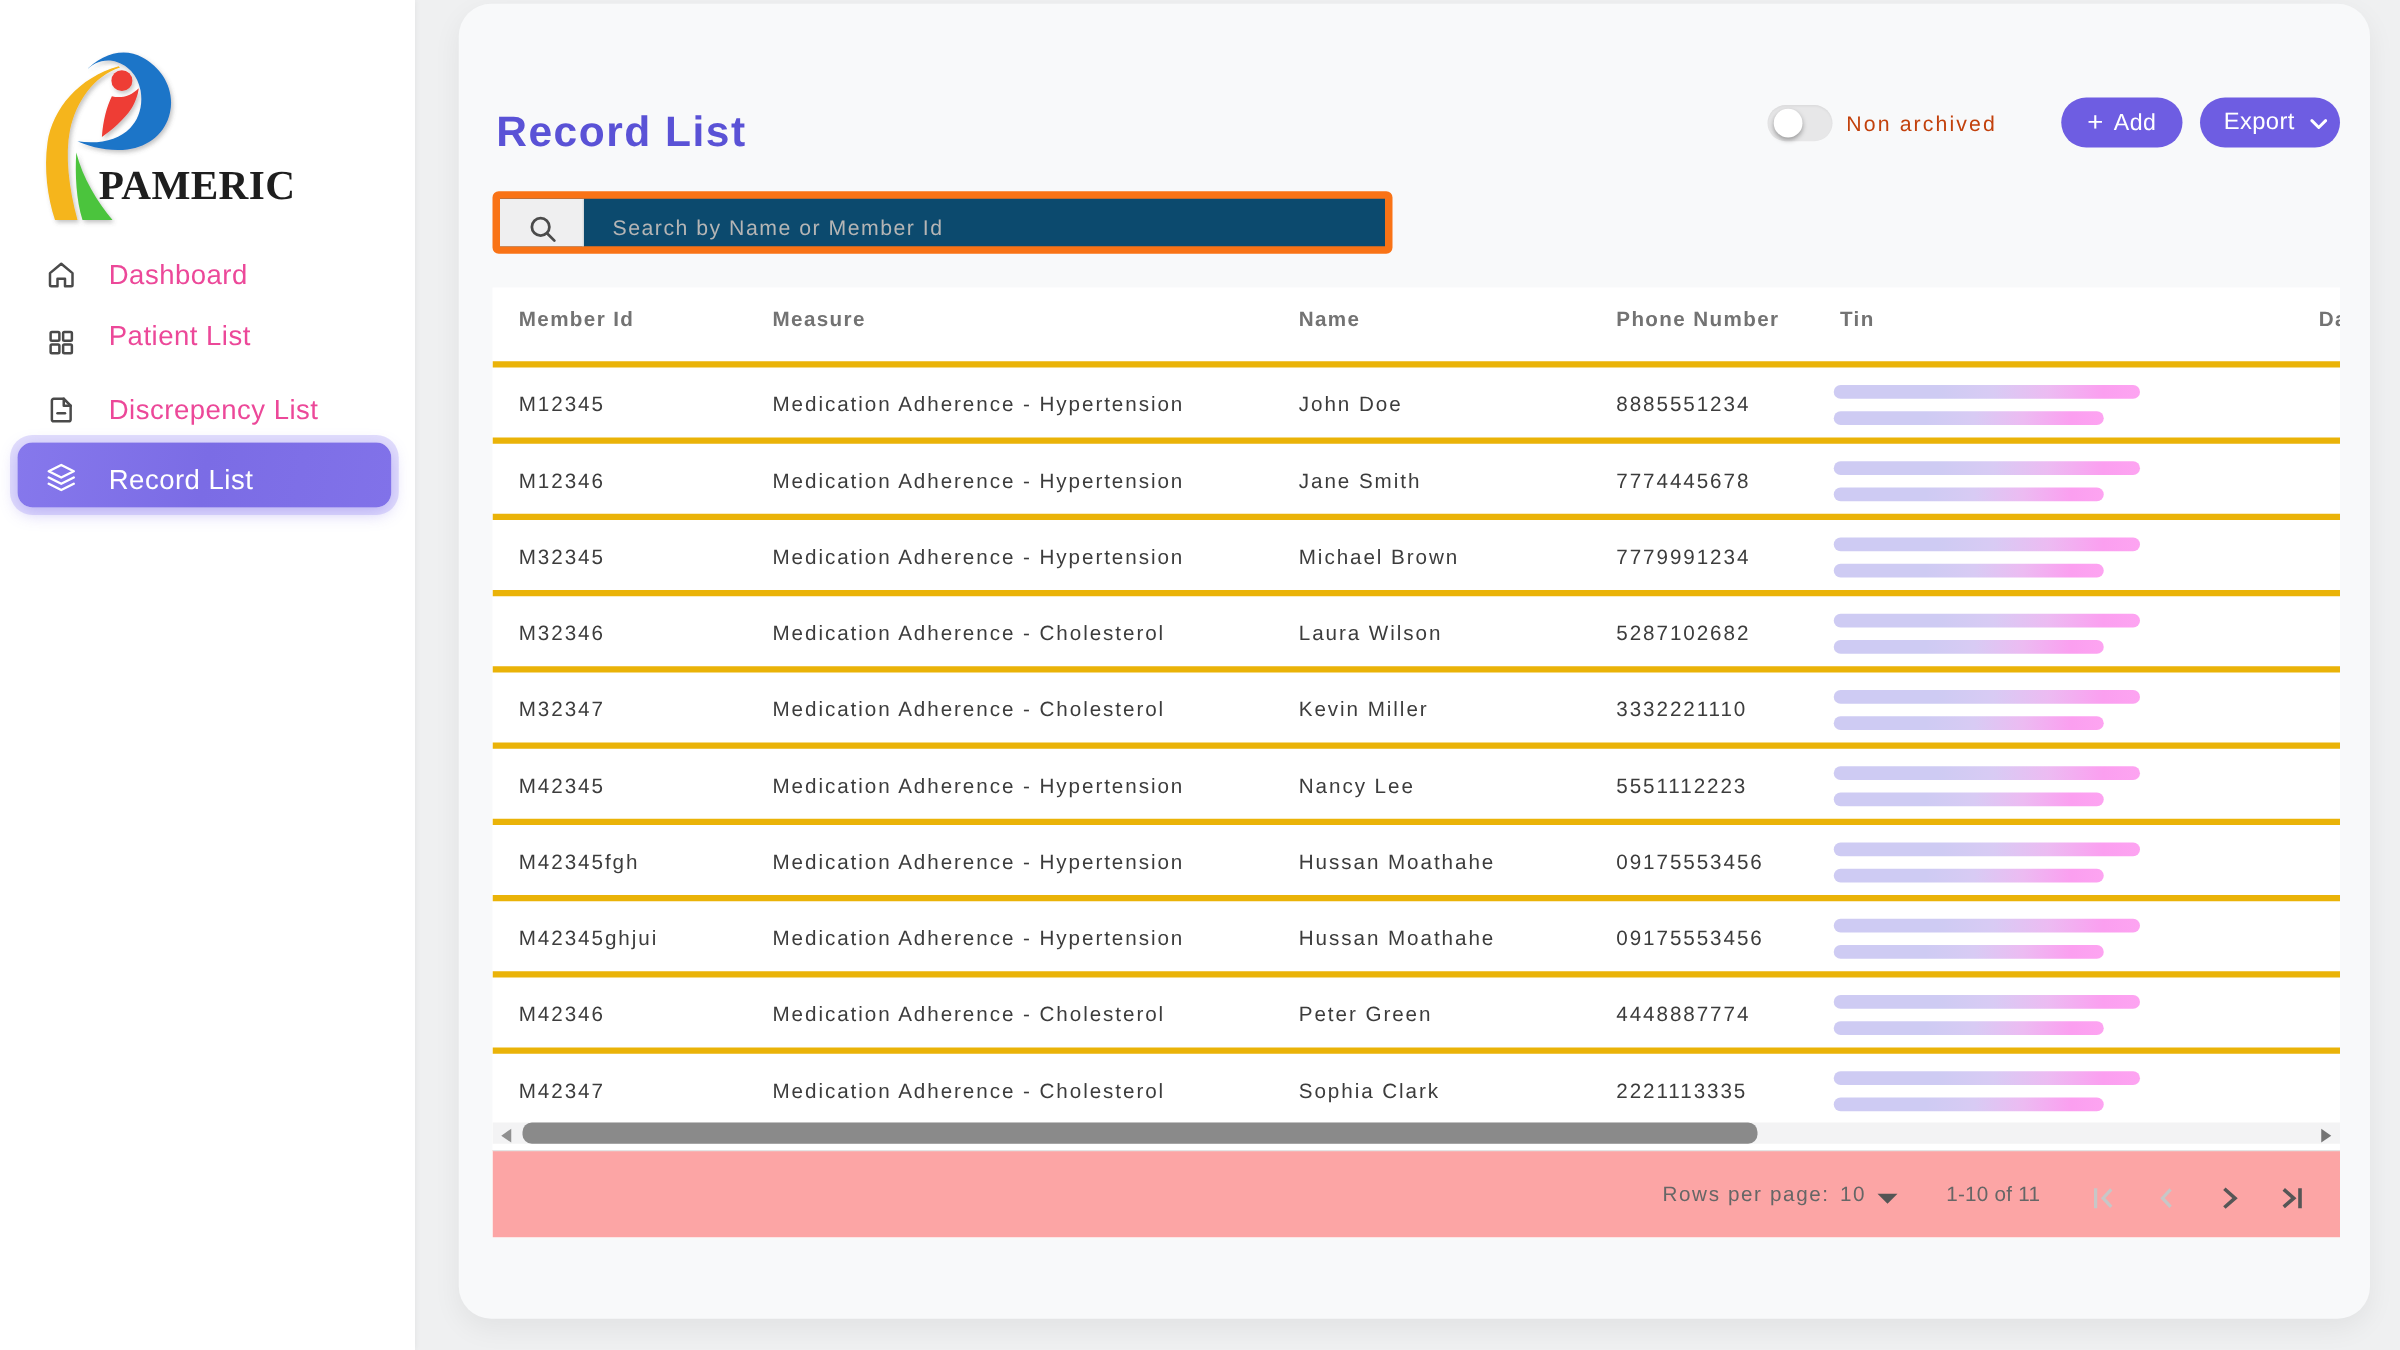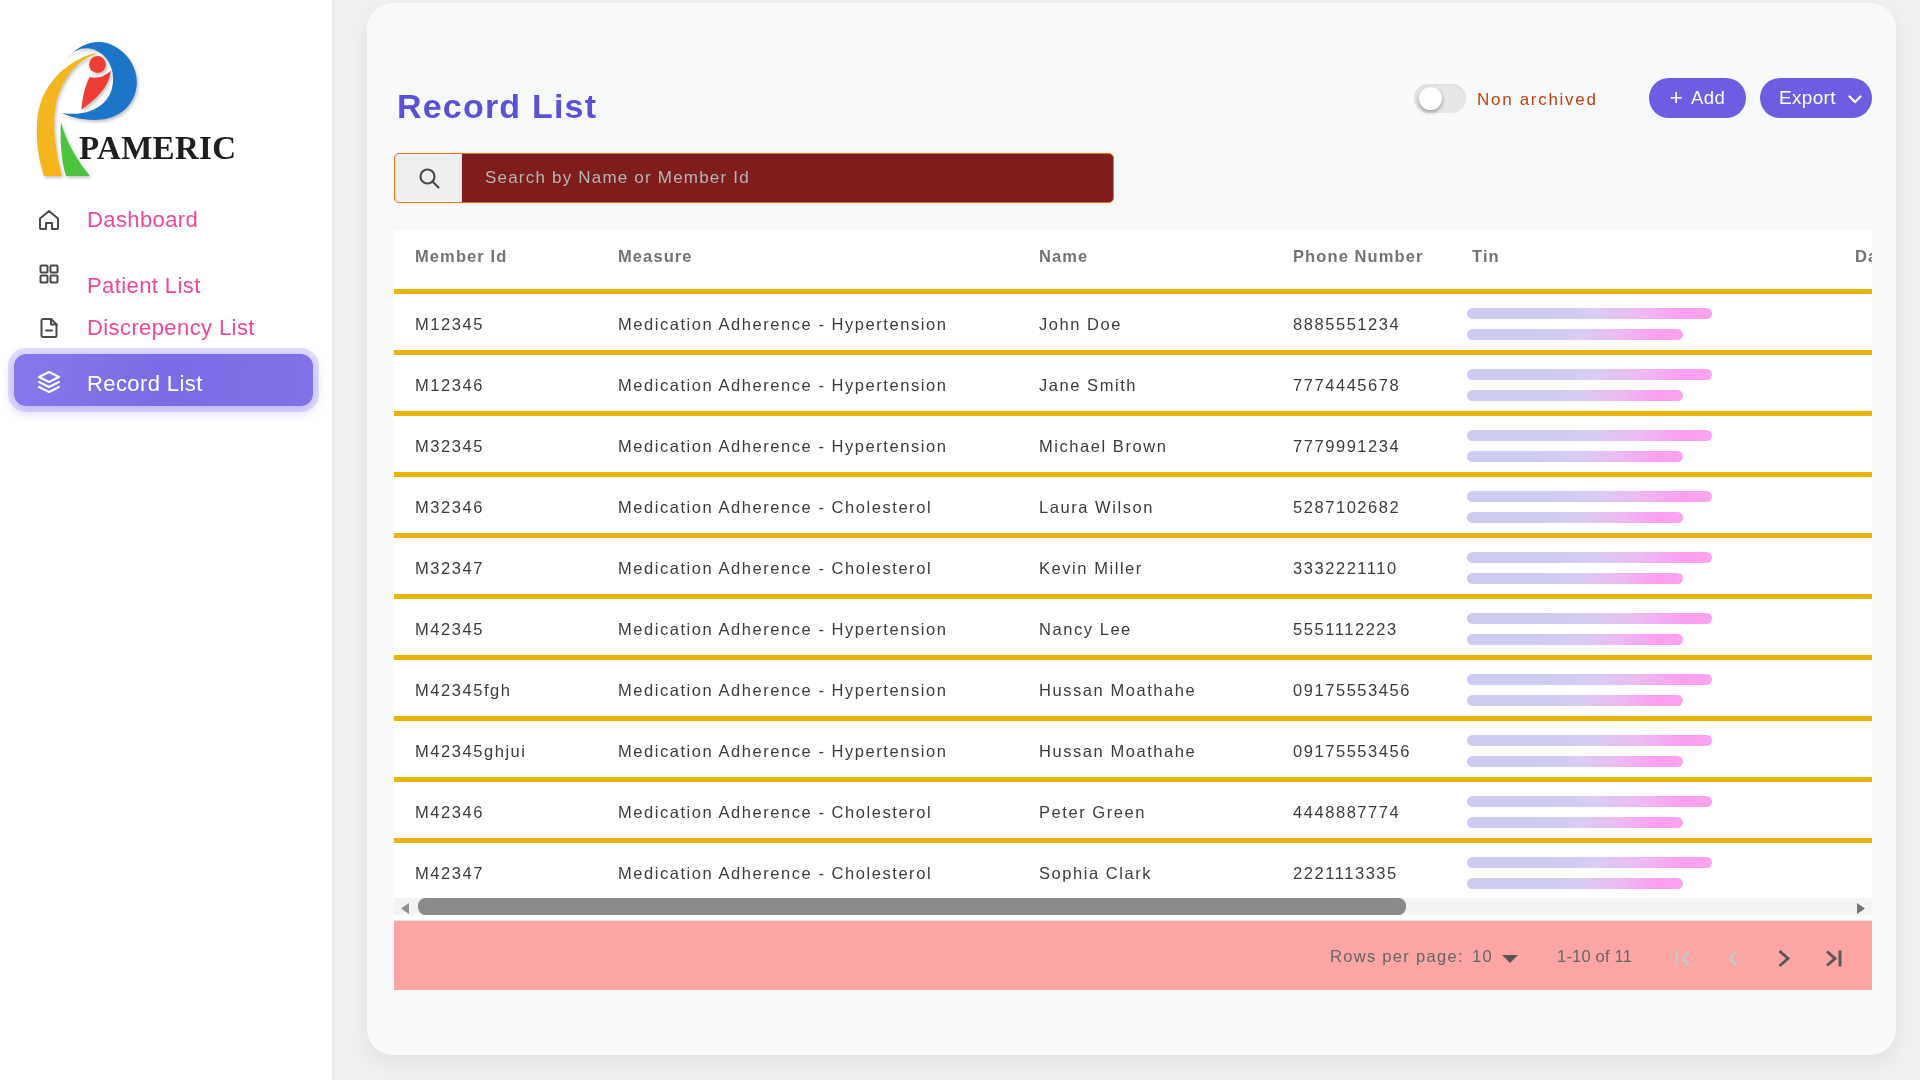--- a/index.html
+++ b/index.html
@@ -25,21 +25,21 @@
   #toggle { position:absolute; left:1047px; top:81px; width:52px; height:29px; border-radius:15px; background:#e7e7e8; box-shadow:inset 0 1px 2px rgba(0,0,0,.06); }
   #toggle .knob { position:absolute; left:5px; top:3px; width:23px; height:23px; border-radius:50%; background:#ffffff; box-shadow:0 2px 4px rgba(0,0,0,.35); }
   #ttext { position:absolute; left:1110px; top:87px; font-size:17px; color:#c2410c; letter-spacing:1.7px; }
 
   .btn { position:absolute; top:75px; height:40px; border-radius:20px; background:#6e5de2; color:#ffffff; font-size:17.5px; letter-spacing:.4px;
          display:flex; align-items:center; justify-content:center; }
   #btn-add { left:1282px; width:97px; font-size:18.5px; }
   #btn-export { left:1393px; width:112px; font-size:19px; letter-spacing:.3px; justify-content:flex-start; padding-left:19px; }
 
   
-  #search { position:absolute; left:27px; top:150px; width:720px; height:50px; border:1px solid #f97316; border-radius:5px; background:#7f1d1d; overflow:hidden; }
+  #search { position:absolute; left:27px; top:150px; width:720px; height:50px; border:6px solid #f97316; border-radius:5px; background:#0c4a6e; overflow:hidden; }
   #search .icobox { position:absolute; left:0; top:0; width:67px; height:48px; background:#efeff0; border-right:1px solid #e2e2e2; }
   #search .ph { position:absolute; left:90px; top:14px; font-size:17px; color:#b5b5b5; letter-spacing:1.2px; }
 
   
   #tablebox { position:absolute; left:27px; top:227px; width:1478px; height:760px; background:#ffffff; overflow:hidden; }
   .hcell { position:absolute; top:0; height:59px; line-height:52px; font-weight:bold; font-size:16.5px; color:#737373; letter-spacing:1.1px; white-space:nowrap; }
   .row { position:absolute; left:0; width:1478px; height:61px; border-top:5px solid #eab308; }
   .cell { position:absolute; top:0; height:60px; line-height:60px; font-size:16.5px; color:#3c3c3c; letter-spacing:1.55px; white-space:nowrap; }
   .c1 { left:21px; } .c2 { left:224px; } .c3 { left:645px; } .c4 { left:899px; }
   .bars { position:absolute; left:1073px; top:14px; }
@@ -83,21 +83,21 @@
     <div class="navtext" style="top:9px;">Dashboard</div>
   </div>
 
   <div class="navitem" style="top:252px;">
     <svg class="navicon" style="top:10px" width="24" height="24" viewBox="0 0 24 24" fill="none" stroke="#4a4a4a" stroke-width="2">
       <rect x="3.5" y="3.5" width="7" height="7" rx="1"></rect>
       <rect x="13.5" y="3.5" width="7" height="7" rx="1"></rect>
       <rect x="3.5" y="13.5" width="7" height="7" rx="1"></rect>
       <rect x="13.5" y="13.5" width="7" height="7" rx="1"></rect>
     </svg>
-    <div class="navtext" style="top:21px;">Patient List</div>
+    <div class="navtext" style="top:4px;">Patient List</div>
   </div>
 
   <div class="navitem" style="top:306px;">
     <svg class="navicon" style="top:10px" width="24" height="24" viewBox="0 0 24 24" fill="none" stroke="#4a4a4a" stroke-width="2" stroke-linecap="round" stroke-linejoin="round">
       <path d="M14 3 H6 a1.5 1.5 0 0 0 -1.5 1.5 v15 A1.5 1.5 0 0 0 6 21 h12 a1.5 1.5 0 0 0 1.5 -1.5 V8.5 Z"></path>
       <path d="M14 3 v5.5 h5.5"></path>
       <path d="M9 14.5 h6"></path>
     </svg>
     <div class="navtext" style="top:9px;">Discrepency List</div>
   </div>

